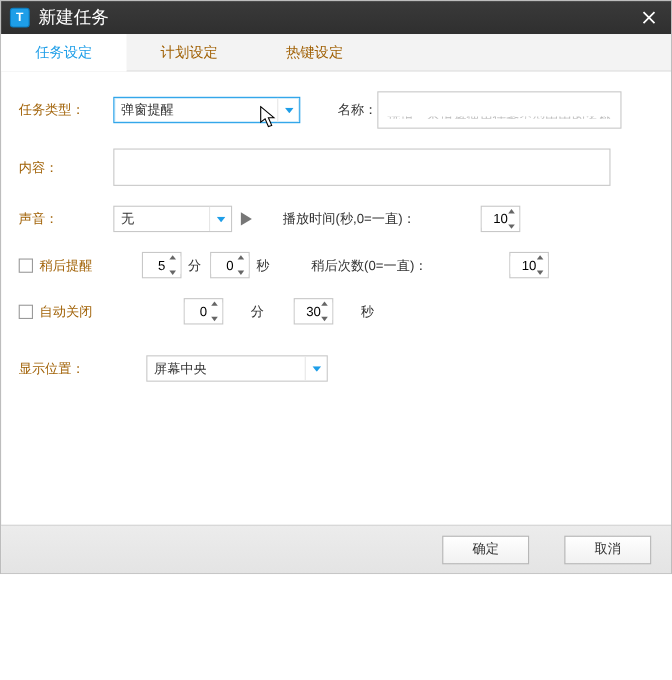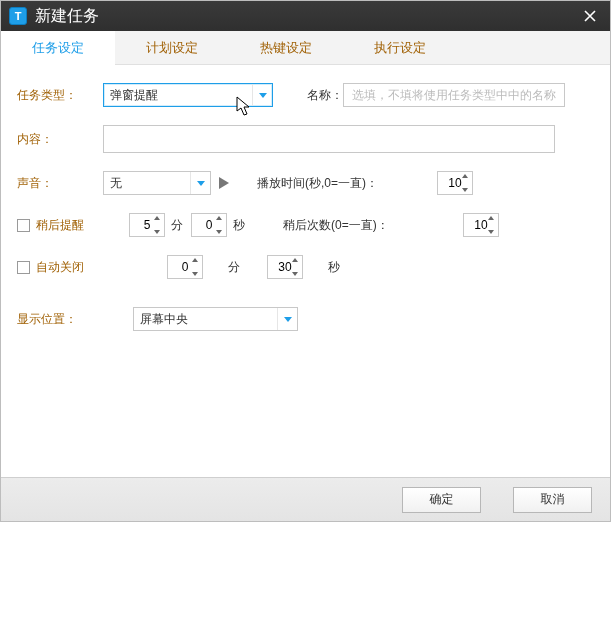--- a/index.html
+++ b/index.html
@@ -16,21 +16,21 @@
   .tab.active { color:#1e9ee8; background:#fff; }
   .tab.active::after { content:""; position:absolute; left:0; right:0; bottom:-1px; height:2px; background:#fff; }
   .form-area { padding: 18px 12px 30px 12px; min-height: 412px; position:relative;}
   .row { display:flex; align-items:center; margin-bottom: 18px; }
   .label { width: 90px; color:#a16207; text-align:left; padding-left:4px;}
   .combo, .textinput { height:24px; border:1px solid #c8c8c8; background:#fff; position:relative; }
   .combo.highlight { border-color:#1e9ee8; box-shadow:0 0 0 1px rgba(30,158,232,.2) inset; }
   .combo { display:flex; align-items:center; padding:0 36px 0 6px; cursor:pointer; }
   .combo .caret { position:absolute; right:0; top:0; width:20px; height:100%; border-left:1px solid #e6e6e6; display:flex; align-items:center; justify-content:center;}
   .combo .caret svg { width:8px; height:5px; }
-  .textinput { padding:3px 6px; }
+  .textinput { padding:16px 6px; }
   .textinput input { border:none; outline:none; width:100%; height:100%; font-size:12px; color:#333;}
   .textinput input::placeholder { color:#bbb; }
   .mid-label { width:60px; padding-left:10px; color:#333;}
   .play-icon { width:0; height:0; border-left:10px solid #777; border-top:6px solid transparent; border-bottom:6px solid transparent; margin-left:8px; cursor:pointer;}
   .checkbox { width:13px; height:13px; border:1px solid #9a9a9a; background:#fff; margin-right:6px;}
   .spinner { width:36px; height:24px; border:1px solid #c8c8c8; display:flex; align-items:center; position:relative; background:#fff;}
   .spinner input { border:none; outline:none; width:100%; text-align:center; font-size:12px;}
   .spin-btns { position:absolute; right:2px; top:2px; bottom:2px; width:8px; display:flex; flex-direction:column; justify-content:space-between;}
   .spin-btns .up, .spin-btns .down { width:0;height:0; border-left:3px solid transparent; border-right:3px solid transparent; cursor:pointer;}
   .spin-btns .up { border-bottom:4px solid #666; }
@@ -61,23 +61,20 @@
   <div class="tabs">
     <div class="tab active">
         <span>任务设定</span>
       </div>
     <div class="tab">
         <span>计划设定</span>
       </div>
     <div class="tab">
         <span>热键设定</span>
       </div>
-    <div class="tab">
-        <span>执行设定</span>
-      </div>
   </div>
 
   <div class="form-area">
 
     <div class="row">
       <div class="label">任务类型：</div>
       <div class="combo highlight" style="width:170px;">
         <span>弹窗提醒</span>
         <span class="caret">
             <svg viewBox="0 0 8 5">

